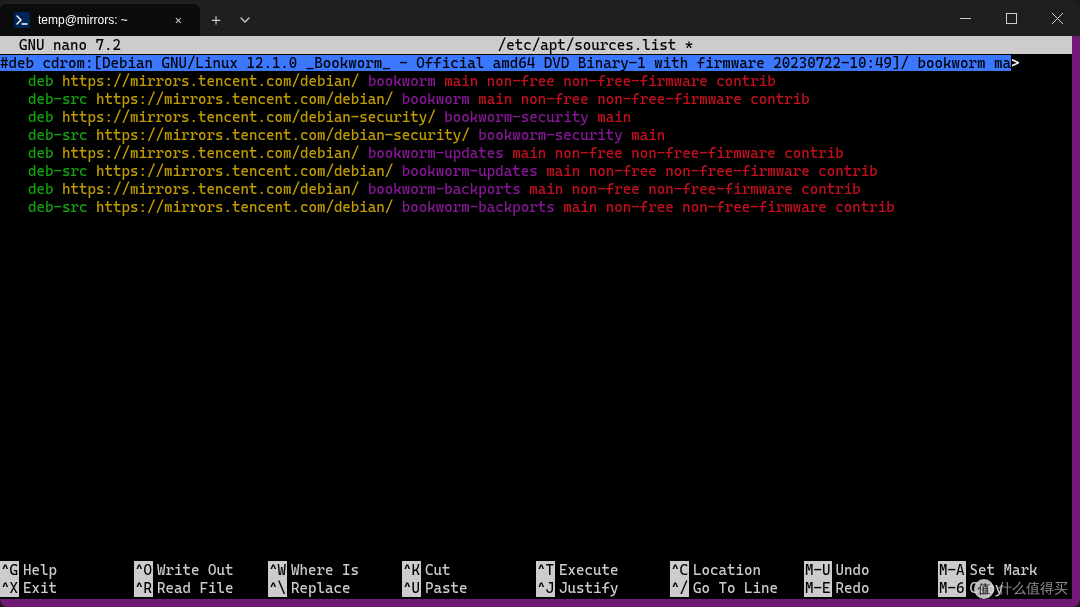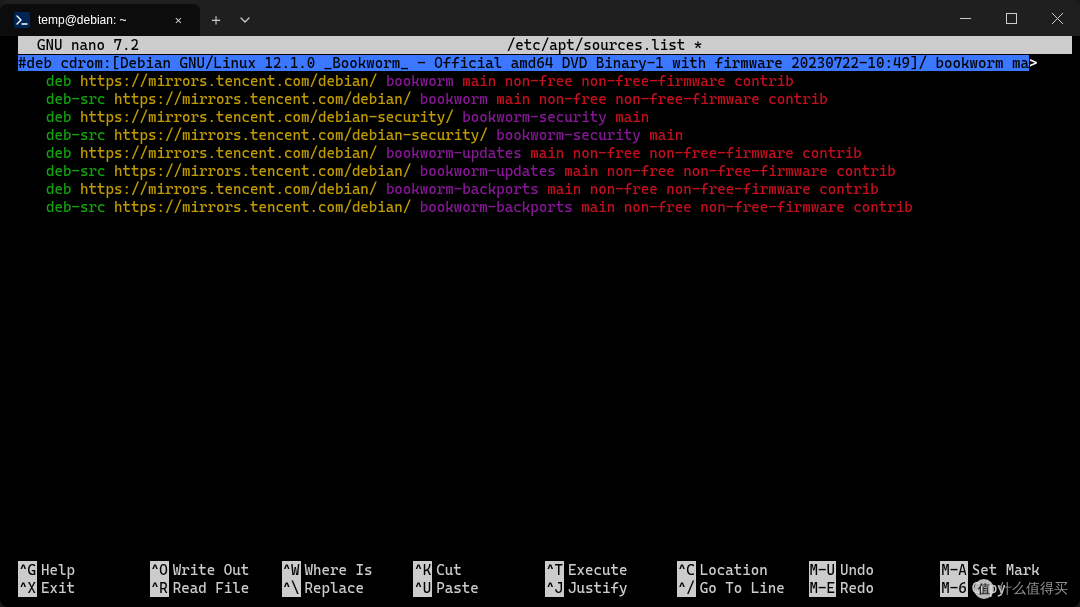--- a/index.html
+++ b/index.html
@@ -13,21 +13,21 @@
   .tab .icon svg { width: 16px; height: 16px; }
   .tab .title { font-size: 12px; color: #fff; flex: 1; font-family: 'Segoe UI', sans-serif; }
   .tab .closex { font-size: 12px; color: #ccc; padding: 2px 6px; cursor: pointer; }
   .newtab { width: 32px; display: flex; align-items: center; justify-content: center; color: #ccc; font-size: 16px; cursor: pointer; margin-top: 4px; }
   .dropdown { width: 26px; display: flex; align-items: center; justify-content: center; color: #ccc; font-size: 10px; cursor: pointer; margin-top: 4px; }
   .titlegap { flex: 1; }
   .winbtn { width: 46px; display: flex; align-items: center; justify-content: center; color: #ccc; cursor: pointer; }
   .winbtn svg { width: 11px; height: 11px; }
 
   
-  .termwrap { flex: 1; background: #000000; padding: 0 8px 8px 18px; display: flex; flex-direction: column; position: relative; }
+  .termwrap { flex: 1; background: #701a75; padding: 0 8px 8px 0; display: flex; flex-direction: column; position: relative; }
   .term { flex: 1; background: #000; color: #ccc; font-size: 14.5px; line-height: 18px; white-space: pre; overflow: hidden; position: relative; font-family: 'Cascadia Mono','Consolas',monospace; letter-spacing: 0px; }
 
   .nano-header { background: #ccc; color: #000; display: flex; }
   .nano-header .left { padding: 0 2px; }
   .nano-header .center { flex: 1; text-align: center; }
   .nano-header .right { padding: 0 2px; }
 
   .line { display: block; }
   .comment-hl { background: #3b78ff; color: #000; }
   .keywd { color: #13a10e; margin-left: 28px; }
@@ -53,21 +53,21 @@
 
   <div class="titlebar">
     <div class="tab">
       <span class="icon">
         <svg viewBox="0 0 16 16">
             <rect width="16" height="16" rx="2" fill="#012456"></rect>
             <path d="M3 4l4 4-4 4" stroke="#fff" stroke-width="1.4" fill="none" stroke-linecap="round" stroke-linejoin="round"></path>
             <path d="M8 12h5" stroke="#fff" stroke-width="1.4" stroke-linecap="round"></path>
           </svg>
       </span>
-      <span class="title">temp@debian: ~</span>
+      <span class="title">temp@mirrors: ~</span>
       <span class="closex">✕</span>
     </div>
     <div class="newtab">＋</div>
     <div class="dropdown">
       <svg width="10" height="10" viewBox="0 0 10 10">
           <path d="M1 3l4 4 4-4" stroke="#ccc" stroke-width="1.3" fill="none" stroke-linecap="round" stroke-linejoin="round"></path>
         </svg>
     </div>
     <div class="titlegap"></div>
     <div class="winbtn">

